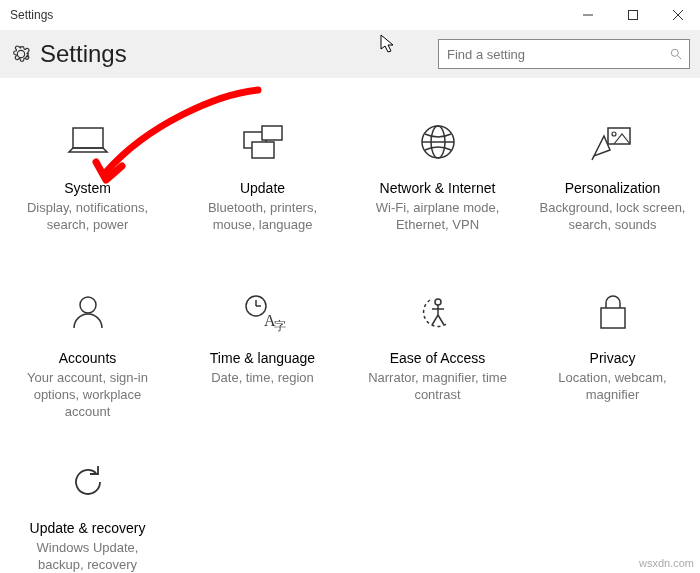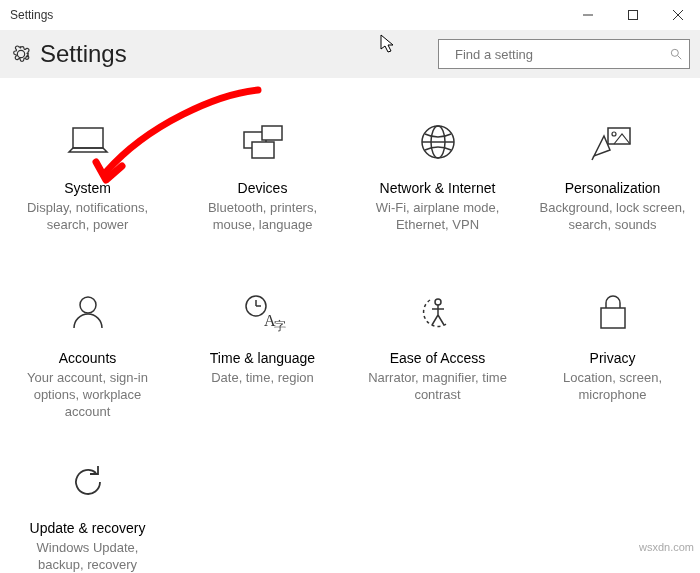--- a/index.html
+++ b/index.html
@@ -5,30 +5,30 @@
   * { box-sizing: border-box; margin: 0; padding: 0; }
   body { font-family: "Segoe UI", Arial, sans-serif; background: #fff; width: 700px; height: 573px; overflow: hidden; position: relative; }
   .titlebar { height: 30px; display: flex; align-items: center; background: #fff; border-bottom: 0; }
   .titlebar-title { font-size: 12px; color: #333; padding-left: 10px; flex: 1; }
   .winbtns { display: flex; }
   .winbtn { width: 45px; height: 30px; display: flex; align-items: center; justify-content: center; color: #333; }
   .header { height: 48px; background: #f0f0f0; display: flex; align-items: center; padding: 0 10px; position: relative; }
   .gear { width: 22px; height: 22px; margin-right: 8px; }
   .header h1 { font-weight: 300; font-size: 24px; color: #222; flex: 1; }
   .search { width: 252px; height: 30px; border: 1px solid #888; display: flex; align-items: center; background: #fff; }
-  .search input { flex: 1; border: none; outline: none; font-size: 13px; padding: 0 16px; color: #666; background: transparent; }
+  .search input { flex: 1; border: none; outline: none; font-size: 13px; padding: 0 8px; color: #666; background: transparent; }
   .search .sicon { width: 26px; display:flex; align-items:center; justify-content:center; color:#888; }
   .grid { padding: 30px 0 0 0; display: grid; grid-template-columns: repeat(4, 175px); grid-auto-rows: 170px; }
   .tile { display: flex; flex-direction: column; align-items: center; text-align: center; padding: 10px 12px 0 12px; cursor: pointer; }
   .tile .ico { height: 48px; display:flex; align-items:center; justify-content:center; color:#333; }
   .tile .title { font-size: 14px; color: #000; margin-top: 14px; }
   .tile .desc { font-size: 13px; color: #777; margin-top: 4px; line-height: 1.3; text-align: center; }
   .arrow { position:absolute; left:88px; top:84px; pointer-events:none; }
   .cursor { position:absolute; left:380px; top:34px; pointer-events:none; }
-  .watermark { position:absolute; right:6px; bottom:20px; font-size:11px; color:#aaa; }
+  .watermark { position:absolute; right:6px; bottom:4px; font-size:11px; color:#aaa; }
 </style>
 </head>
 <body>
 
 <div class="titlebar">
   <div class="titlebar-title">Settings</div>
   <div class="winbtns">
     <div class="winbtn">
       <svg width="10" height="10">
           <line x1="0" y1="5" x2="10" y2="5" stroke="#333" stroke-width="1"></line>
@@ -78,21 +78,21 @@
   </div>
 
   <div class="tile">
     <div class="ico">
       <svg width="46" height="40" viewBox="0 0 46 40">
           <rect x="4" y="10" width="22" height="16" fill="none" stroke="#333" stroke-width="1.5"></rect>
           <rect x="22" y="4" width="20" height="14" fill="#fff" stroke="#333" stroke-width="1.5"></rect>
           <rect x="12" y="20" width="22" height="16" fill="#fff" stroke="#333" stroke-width="1.5"></rect>
         </svg>
     </div>
-    <div class="title">Devices</div>
+    <div class="title">Update</div>
     <div class="desc">Bluetooth, printers, mouse, language</div>
   </div>
 
   <div class="tile">
     <div class="ico">
       <svg width="40" height="40" viewBox="0 0 40 40">
           <circle cx="20" cy="20" r="16" fill="none" stroke="#333" stroke-width="1.5"></circle>
           <ellipse cx="20" cy="20" rx="7" ry="16" fill="none" stroke="#333" stroke-width="1.5"></ellipse>
           <line x1="4" y1="20" x2="36" y2="20" stroke="#333" stroke-width="1.5"></line>
           <path d="M7 12 Q20 18 33 12 M7 28 Q20 22 33 28" fill="none" stroke="#333" stroke-width="1.5"></path>
@@ -154,21 +154,21 @@
   </div>
 
   <div class="tile">
     <div class="ico">
       <svg width="36" height="40" viewBox="0 0 36 40">
           <rect x="6" y="16" width="24" height="20" fill="none" stroke="#333" stroke-width="1.5"></rect>
           <path d="M11 16 v-5 a7 7 0 0114 0 v5" fill="none" stroke="#333" stroke-width="1.5"></path>
         </svg>
     </div>
     <div class="title">Privacy</div>
-    <div class="desc">Location, screen, microphone</div>
+    <div class="desc">Location, webcam, magnifier</div>
   </div>
 
   <div class="tile">
     <div class="ico">
       <svg width="40" height="40" viewBox="0 0 40 40">
           <path d="M32 20 a12 12 0 11-4-9" fill="none" stroke="#333" stroke-width="1.8"></path>
           <path d="M30 4 l0 8 l-8 0" fill="none" stroke="#333" stroke-width="1.8"></path>
         </svg>
     </div>
     <div class="title">Update &amp; recovery</div>

